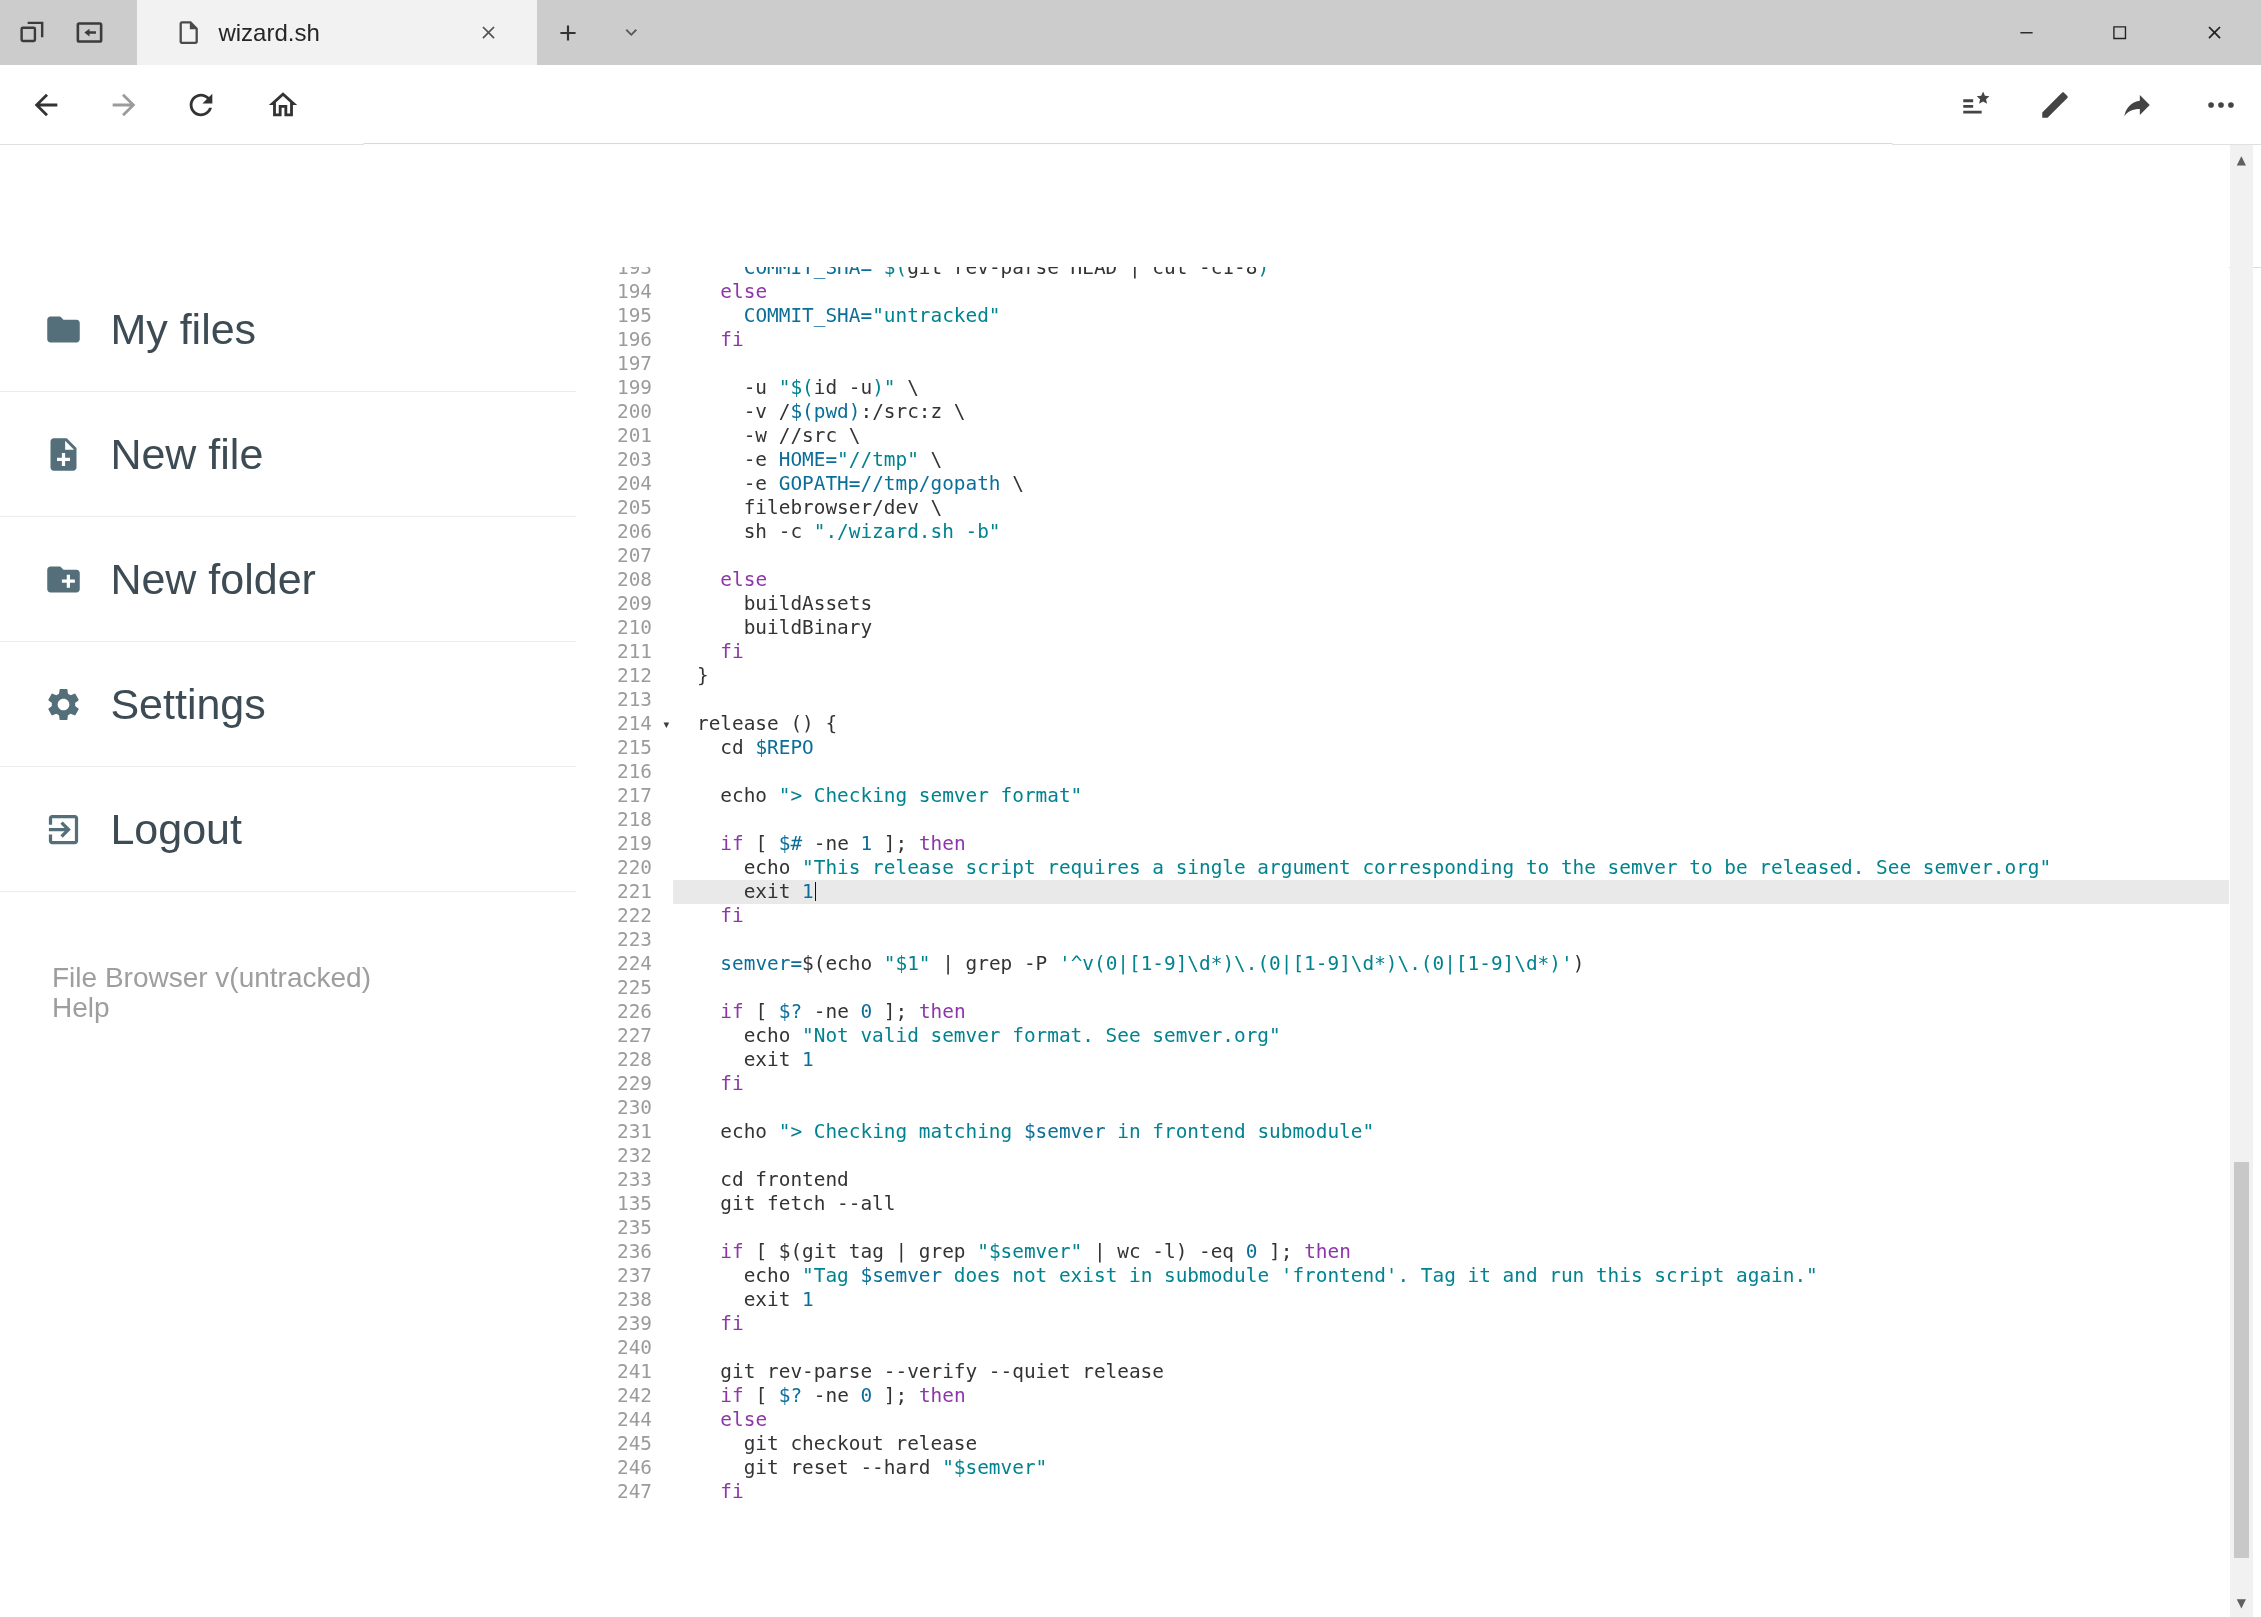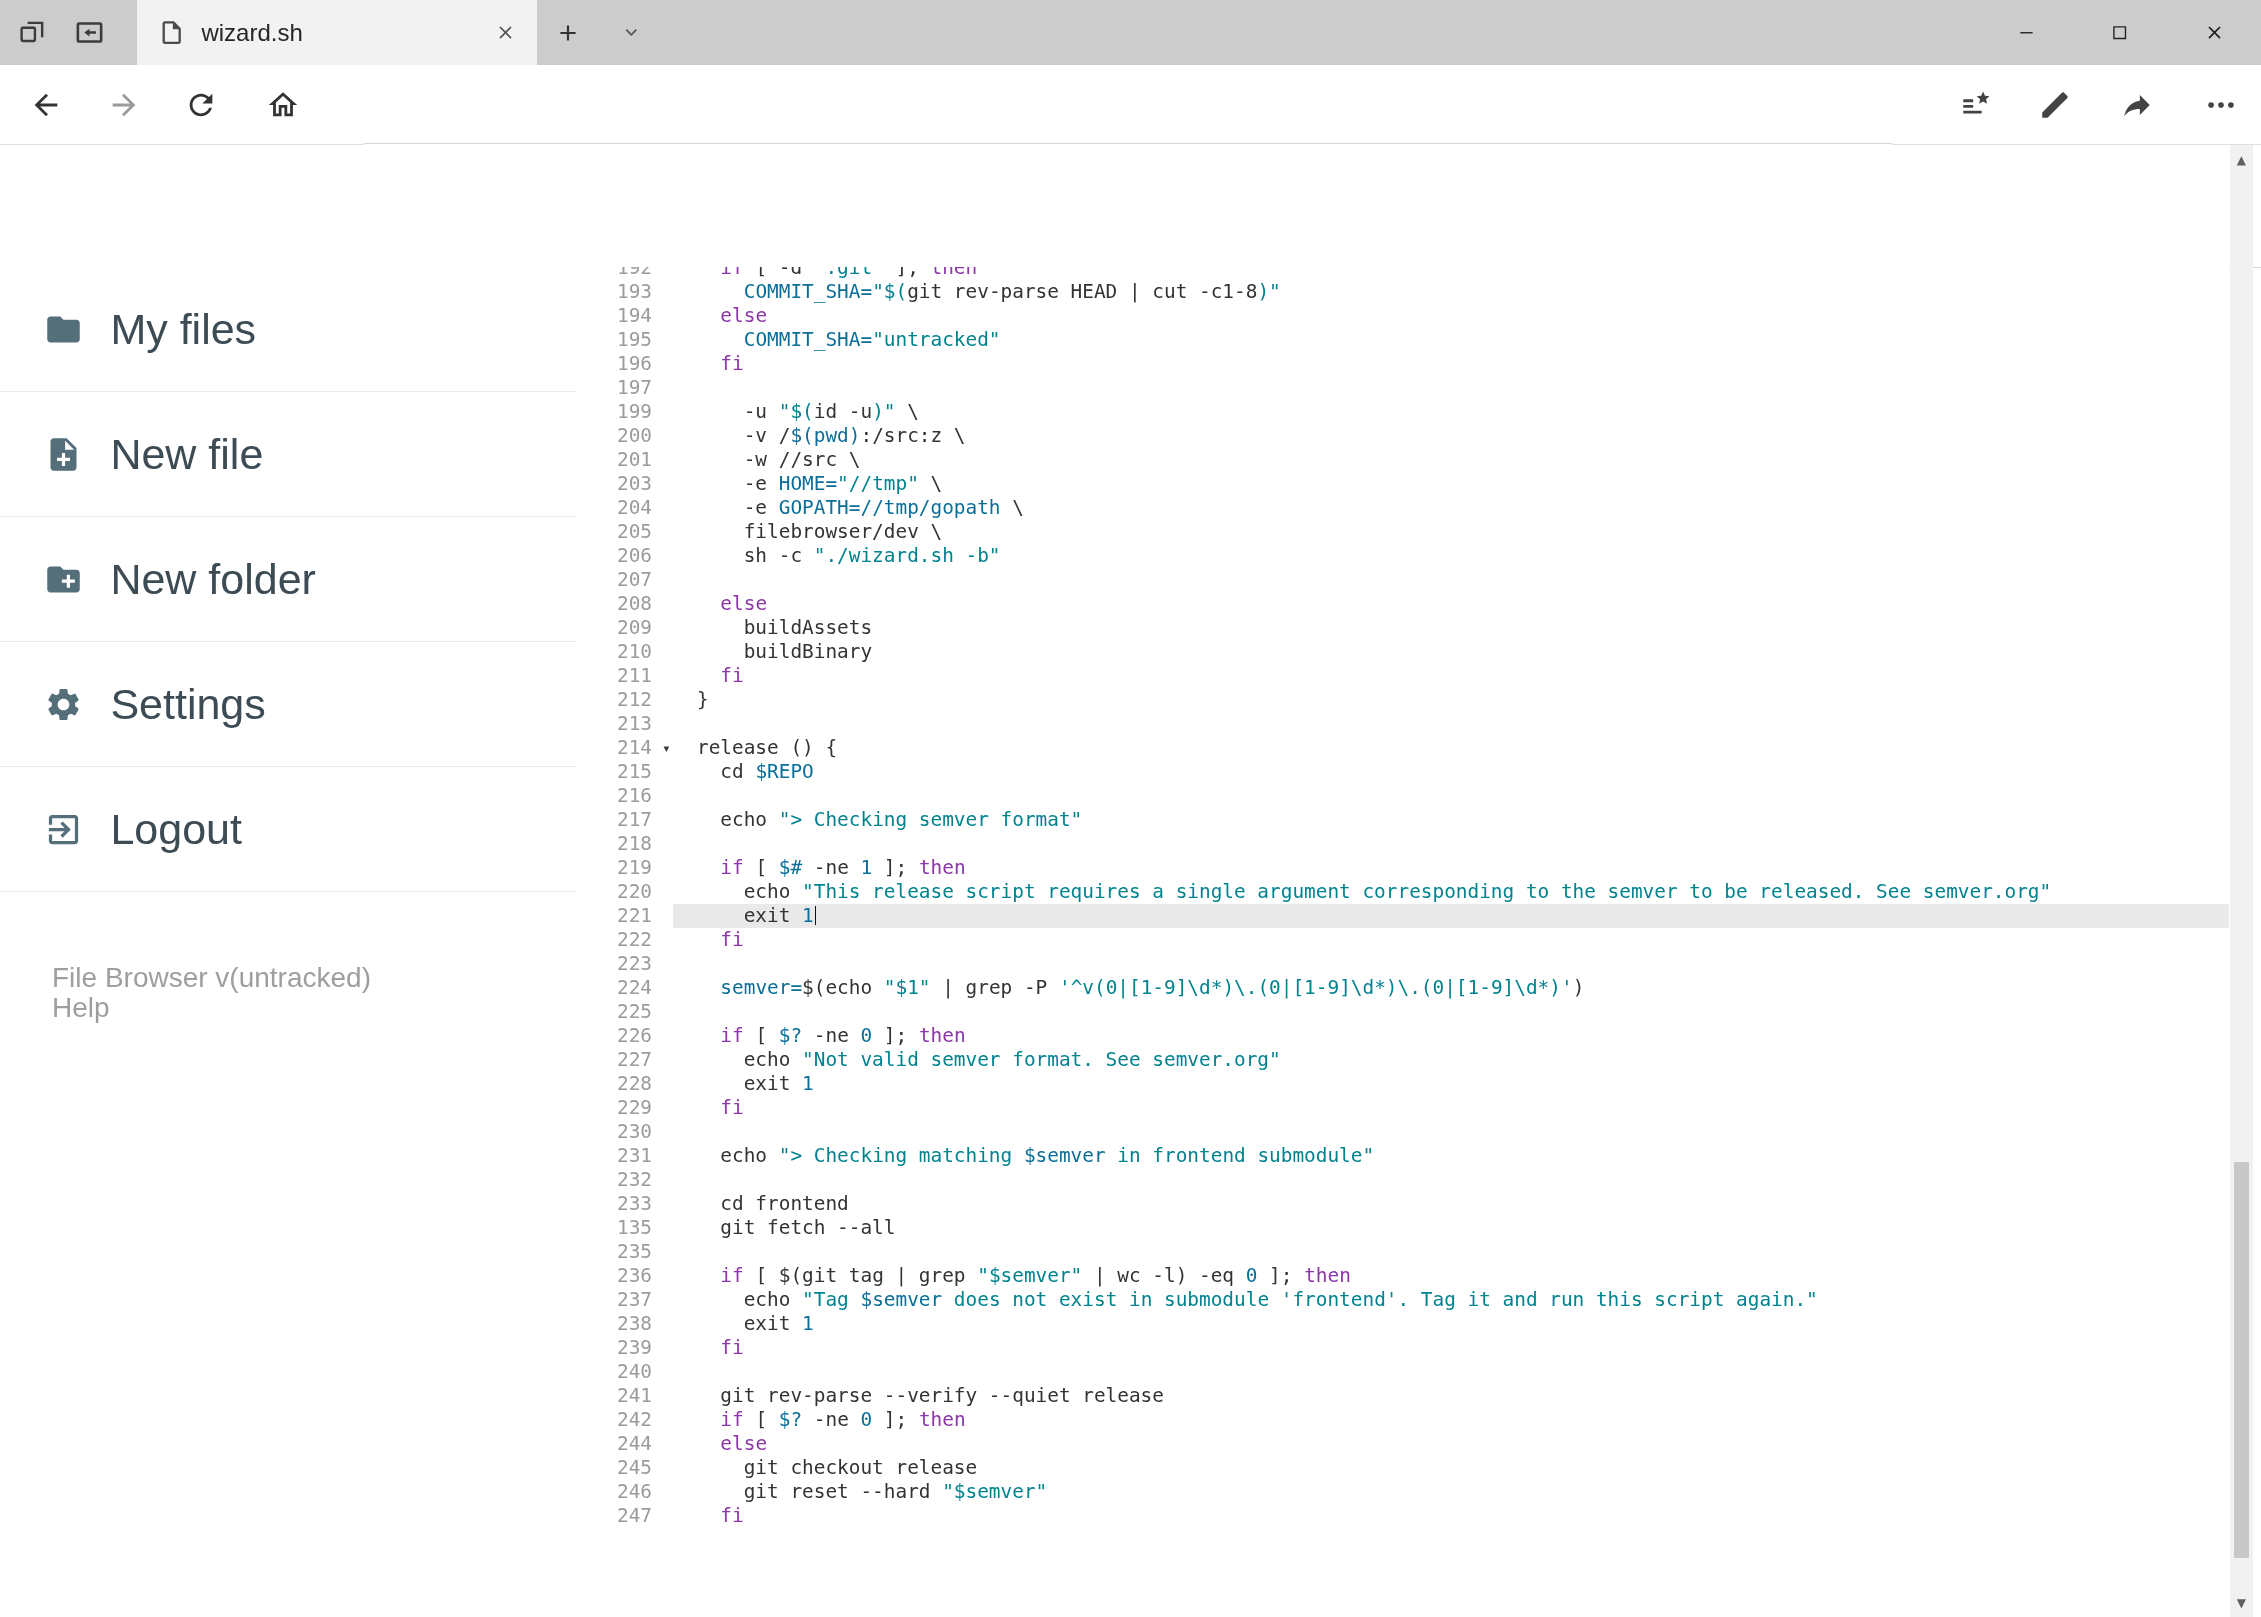--- a/index.html
+++ b/index.html
@@ -5,21 +5,21 @@
   html,body{margin:0;padding:0;}
   body{
     width:2261px;height:1617px;overflow:hidden;position:relative;
     background:#fff;font-family:"Liberation Sans",sans-serif;color:#333;
   }
   svg{display:block;}
   
   .tabbar{position:absolute;left:0;top:0;width:2261px;height:65px;background:#cccccc;}
   .tabbar-left{position:absolute;left:18px;top:0;height:65px;display:flex;align-items:center;gap:27.4px;color:#3b3b3b;}
   .tab{position:absolute;left:137px;top:0;width:400px;height:65px;background:#f2f2f2;
-       display:flex;align-items:center;padding:0 21px;box-sizing:border-box;}
+       display:flex;align-items:center;padding:0 38px;box-sizing:border-box;}
   .tab-title{font-size:24px;color:#262626;margin-left:16px;flex:1;white-space:nowrap;overflow:hidden;}
   .tab-close{color:#555;}
   .newtab{position:absolute;left:555px;top:0;height:65px;display:flex;align-items:center;color:#333;}
   .tab-chevron{position:absolute;left:620px;top:0;height:65px;display:flex;align-items:center;color:#5a5a5a;}
   .win-controls{position:absolute;right:0;top:0;height:65px;display:flex;}
   .win-btn{width:94px;height:65px;display:flex;align-items:center;justify-content:center;color:#222;}
   
   .navbar{position:absolute;left:0;top:65px;width:2261px;height:80px;background:#ffffff;border-bottom:0.8px solid #e0e0e0;box-sizing:border-box;}
   .nav-ic{position:absolute;top:22.6px;color:#333;}
   .addrbar{position:absolute;left:361px;top:78px;width:1534px;height:57px;background:#fdfdfd;
@@ -296,21 +296,20 @@
     <span class="lbl">Logout</span>
   </div>
   <div class="side-footer">
     <div>File Browser v(untracked)</div>
     <div>Help</div>
   </div>
 </div>
 
 <div class="editor">
   <div class="code-lines">
-      <div class="cl"><span class="gut">192</span><span class="code"><span class="t-p">  </span><span class="t-k">if</span><span class="t-p"> [ -d </span><span class="t-s">".git"</span><span class="t-p"> ]; </span><span class="t-k">then</span></span></div>
       <div class="cl"><span class="gut">193</span><span class="code"><span class="t-p">    </span><span class="t-v">COMMIT_SHA=</span><span class="t-s">"$(</span><span class="t-p">git rev-parse HEAD | cut -c1-8</span><span class="t-s">)"</span></span></div>
       <div class="cl"><span class="gut">194</span><span class="code"><span class="t-p">  </span><span class="t-k">else</span></span></div>
       <div class="cl"><span class="gut">195</span><span class="code"><span class="t-p">    </span><span class="t-v">COMMIT_SHA=</span><span class="t-s">"untracked"</span></span></div>
       <div class="cl"><span class="gut">196</span><span class="code"><span class="t-p">  </span><span class="t-k">fi</span></span></div>
       <div class="cl"><span class="gut">197</span><span class="code"></span></div>
       <div class="cl"><span class="gut">199</span><span class="code"><span class="t-p">    -u </span><span class="t-s">"$(</span><span class="t-p">id -u</span><span class="t-s">)"</span><span class="t-p"> \</span></span></div>
       <div class="cl"><span class="gut">200</span><span class="code"><span class="t-p">    -v /</span><span class="t-v">$(pwd)</span><span class="t-p">:/src:z \</span></span></div>
       <div class="cl"><span class="gut">201</span><span class="code"><span class="t-p">    -w //src \</span></span></div>
       <div class="cl"><span class="gut">203</span><span class="code"><span class="t-p">    -e </span><span class="t-v">HOME=</span><span class="t-s">"//tmp"</span><span class="t-p"> \</span></span></div>
       <div class="cl"><span class="gut">204</span><span class="code"><span class="t-p">    -e </span><span class="t-v">GOPATH=//tmp/gopath</span><span class="t-p"> \</span></span></div>

